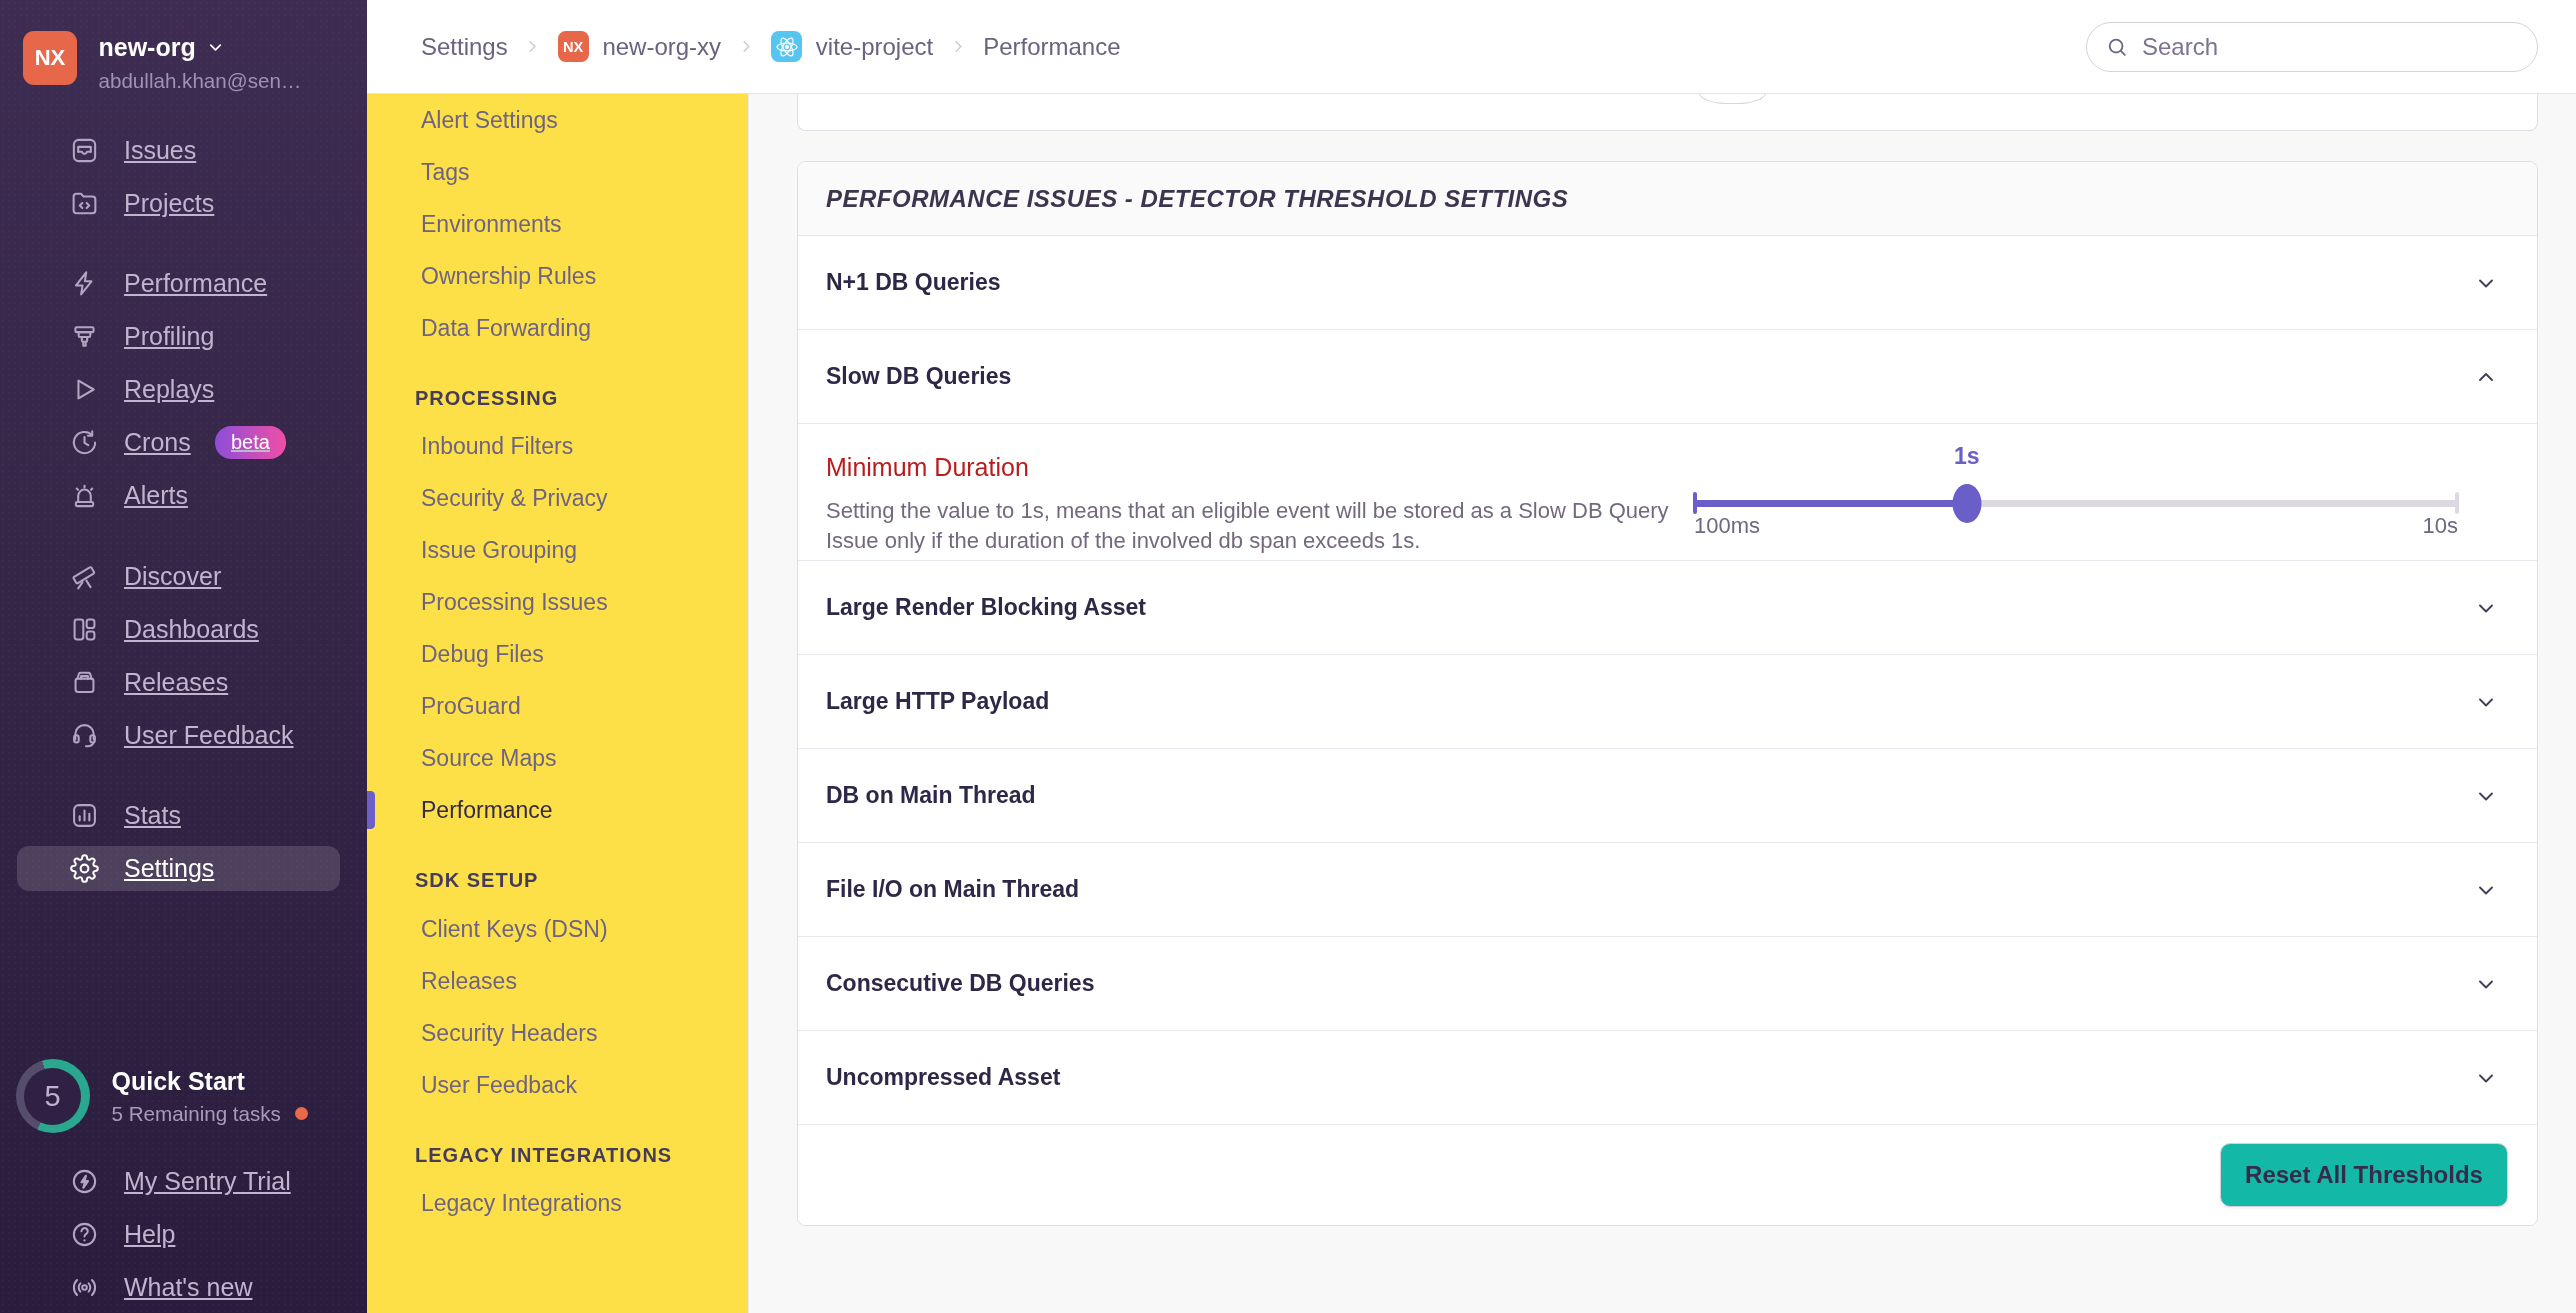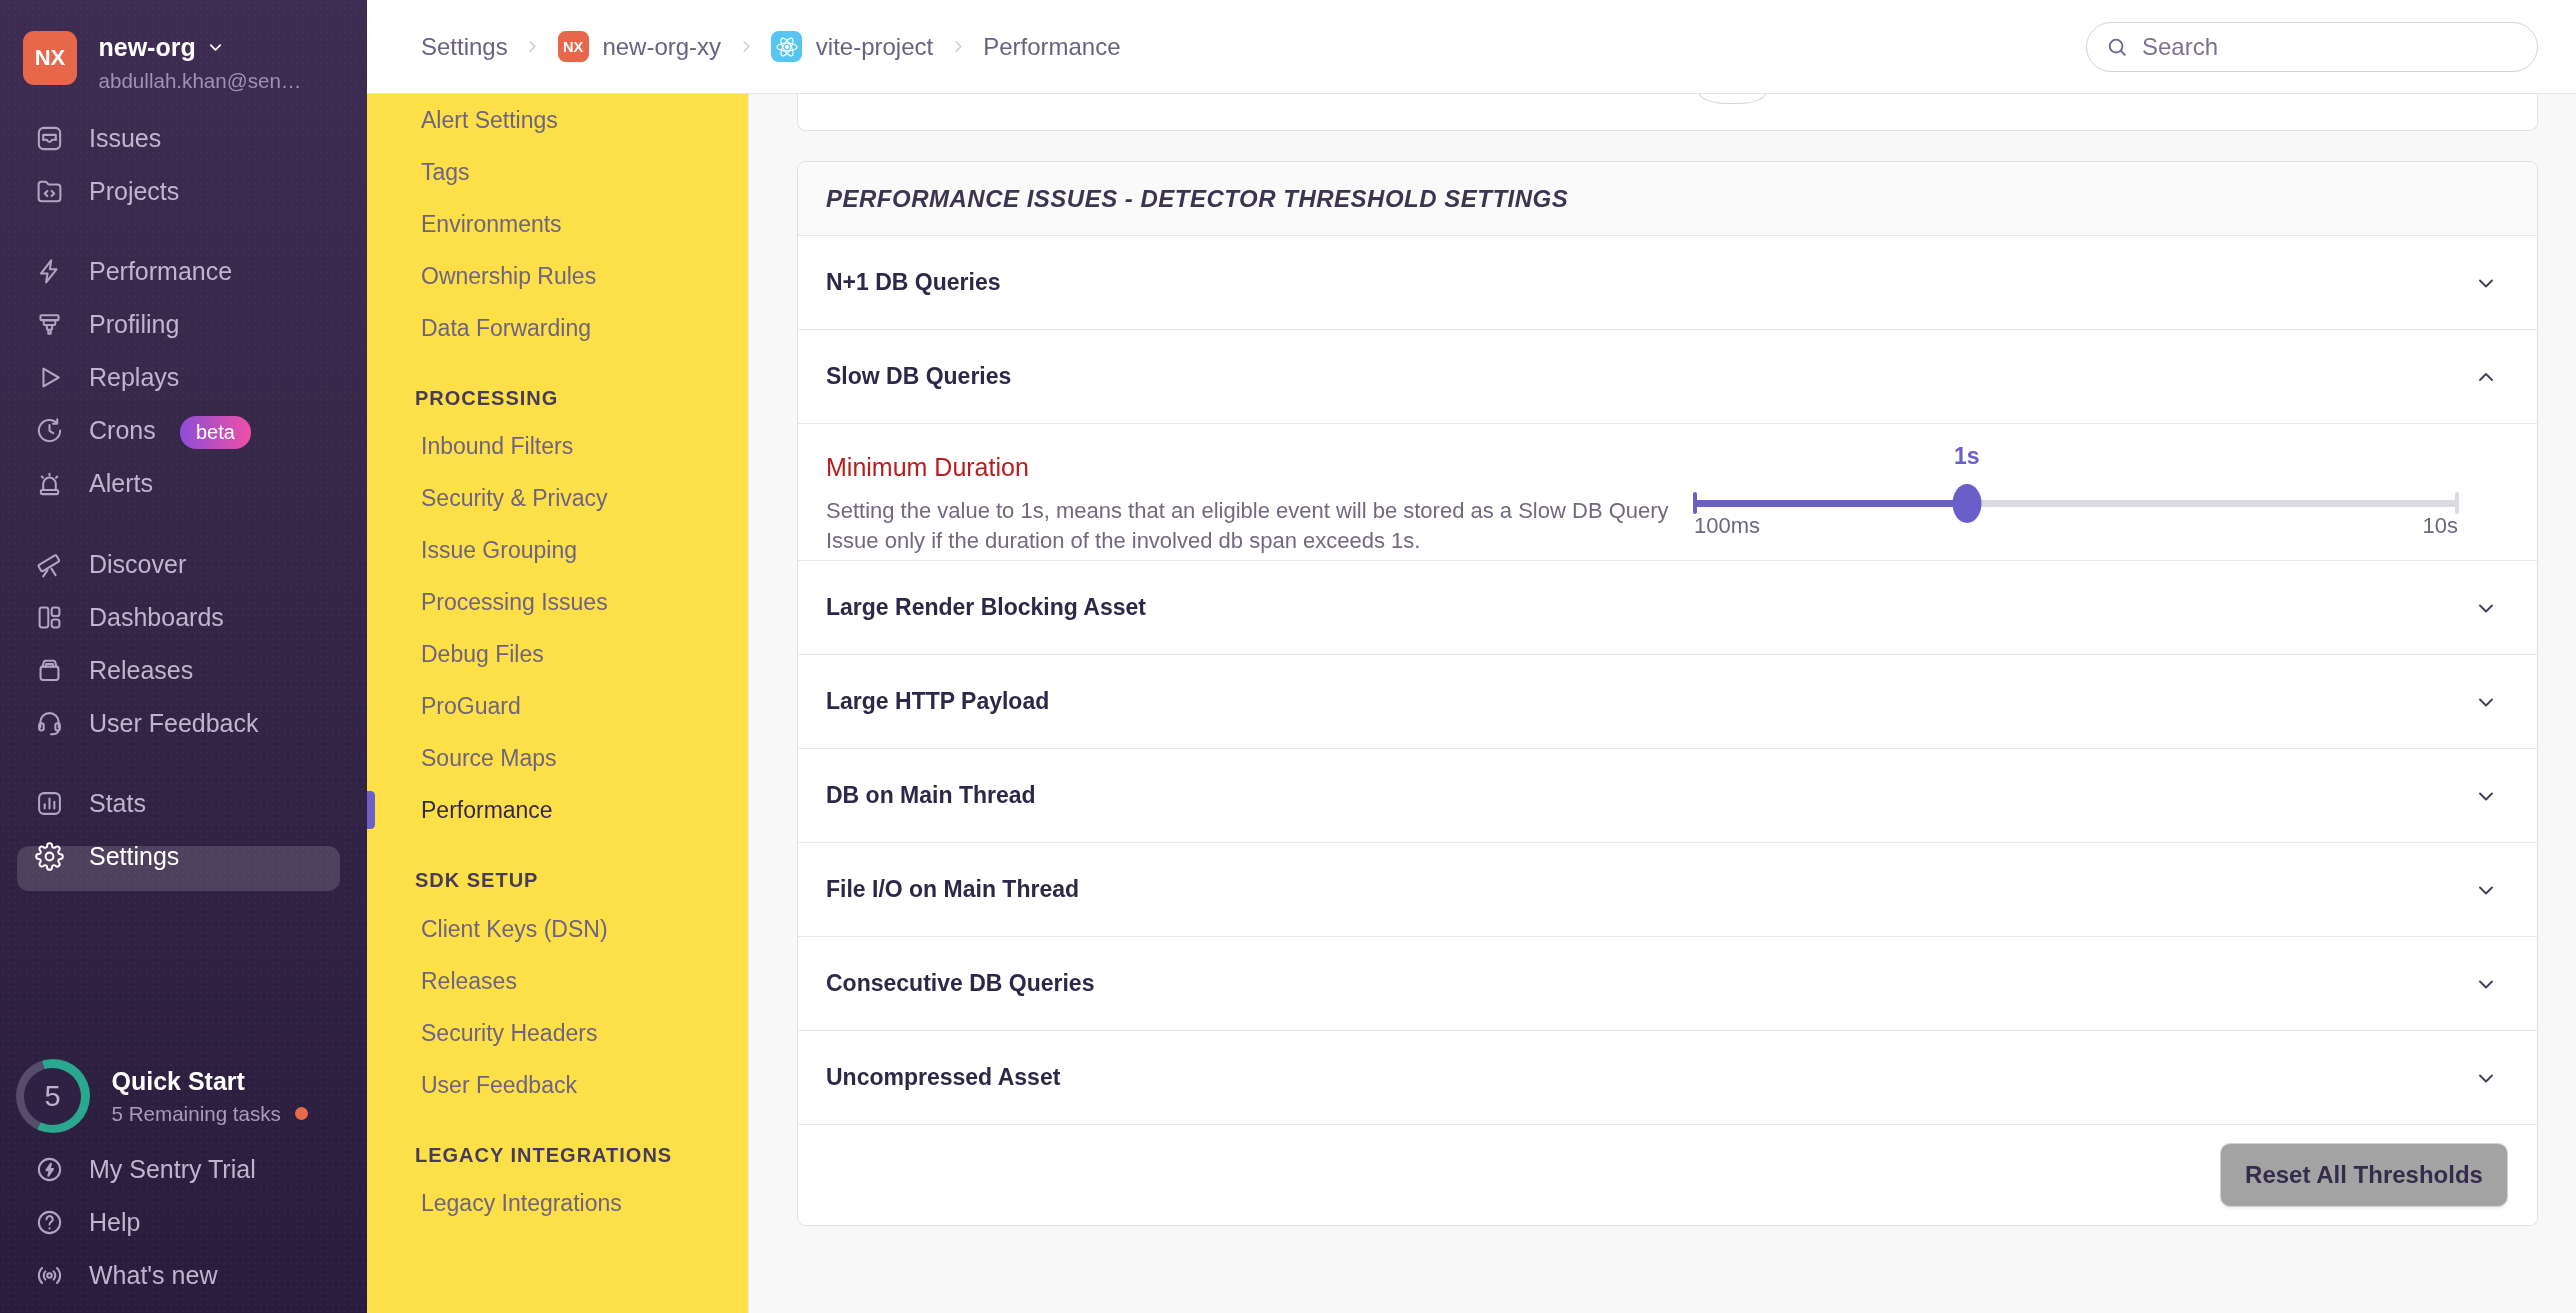--- a/index.html
+++ b/index.html
@@ -31,22 +31,22 @@
   }
   .org-meta{ margin-left:21.5px; min-width:0;}
   .org-name{ font-size:25px; font-weight:bold; color:#fff; display:flex; align-items:center; gap:10.3px; margin-top:1.7px;}
   .org-name svg{ width:19px; height:19px; stroke:#fff;}
   .org-email{ font-size:20.6px; color:#a092b4; margin-top:6.9px; white-space:nowrap;text-align:right;}
 
   .nav{ margin-top:31px; position:relative;}
   .nav-section{ margin-top:27.5px; }
   .nav-section:first-child{ margin-top:0; }
   .nav-item{
-    height:53px; display:flex; align-items:flex-start; padding-left:35px;
-    font-size:25px; color:#c0b5cf; cursor:pointer; position:relative;
+    height:53px; display:flex; align-items:center; padding-left:70px;
+    font-size:25px; color:#c0b5cf; cursor:pointer; position:relative;text-decoration:underline;
   }
   .nav-item > *{ position:relative; z-index:1; }
   .nav-item .icon{ width:29px; height:29px; margin-right:25px; color:#b1a5c2; display:flex; }
   .nav-item .icon svg{ width:29px; height:29px; }
   .nav-item.active{ color:#fff; }
   .nav-item.active .icon{ color:#fff; }
   .nav-item.active::before{
     content:""; position:absolute; left:17px; right:27.5px; top:4.3px; bottom:4.3px;
     background:rgba(255,255,255,0.14); border-radius:12px; z-index:0;
   }
@@ -171,21 +171,21 @@
   .slider-handle{
     position:absolute; top:-16.3px; width:29px; height:39px; border-radius:50%;
     background:#6a5ec9; transform:translateX(-50%); cursor:grab;
   }
   .slider-min{ position:absolute; top:89px; left:0; font-size:22px; color:#6f6684; }
   .slider-max{ position:absolute; top:89px; right:0; font-size:22px; color:#6f6684; }
 
   .panel-footer{ height:100px; position:relative; background:#fff; }
   .reset-btn{
     position:absolute; right:29px; top:18px; width:288px; height:64px;
-    background:#a3a3a3; border:0.9px solid #d5d0da; border-radius:10.3px;
+    background:#14b8a6; border:0.9px solid #d5d0da; border-radius:10.3px;
     box-shadow:0 1.7px 2.6px rgba(40,30,60,0.06);
     display:flex; align-items:center; justify-content:center;
     font-size:24px; font-weight:bold; color:#352c4b; cursor:pointer;
   }
 </style>
 </head>
 <body>
 
 <aside class="primary-sidebar">
   <div class="org">

